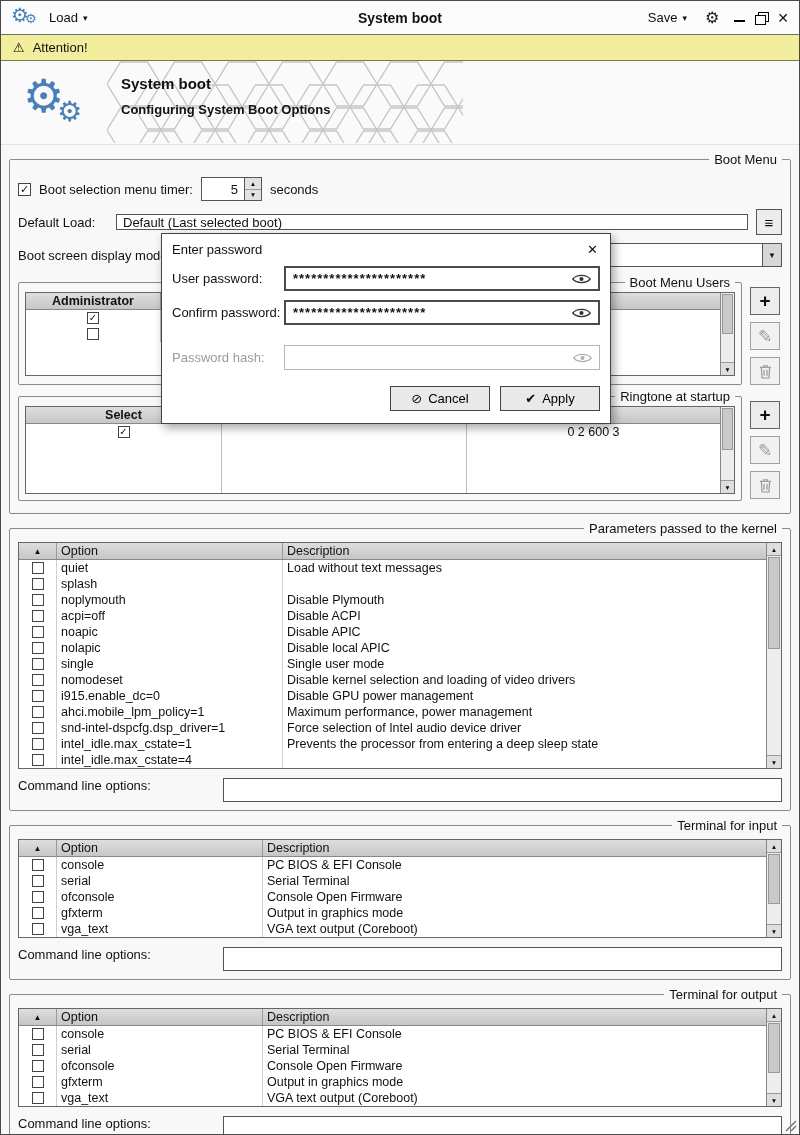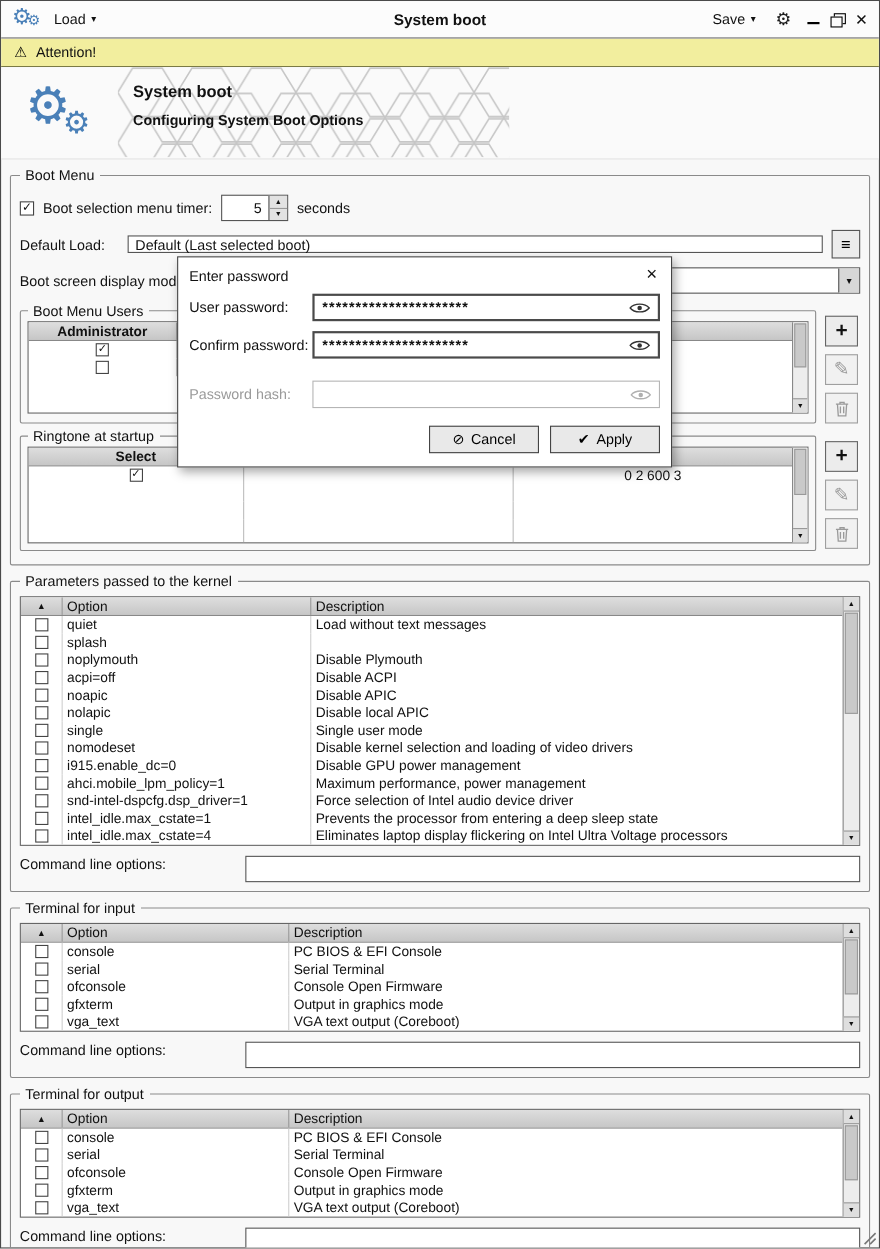--- a/index.html
+++ b/index.html
@@ -37,21 +37,21 @@
   .gear-logo-lg{position:absolute;left:22px;top:8px;width:80px;height:68px;color:#4a80b8;}
   .gear-logo-lg .g1{position:absolute;left:0;top:0;font-size:46px;}
   .gear-logo-lg .g2{position:absolute;left:34px;top:26px;font-size:28px;}
   .header-text{position:absolute;left:120px;top:14px;}
   .h-title{font-weight:bold;font-size:15px;}
   .h-sub{font-weight:bold;font-size:13px;margin-top:10px;}
 
   
   .content{padding:0 8px;}
   fieldset.group{border:1px solid #8a8a8a;border-radius:2px;margin:7px 0;padding:2px 8px 8px;}
-  fieldset.group legend{font-size:13px;padding:0 5px;}
+  fieldset.group legend{font-size:13px;padding:0 5px;text-align:right;}
   .form-row{display:flex;align-items:center;gap:8px;margin:8px 0;}
   .checkbox{width:13px;height:13px;border:1px solid #444;background:#fff;display:inline-flex;
             align-items:center;justify-content:center;font-size:11px;line-height:1;flex:0 0 auto;}
   .checkbox.sm{width:12px;height:12px;font-size:10px;}
   .checkbox.checked::after{content:"✓";font-weight:bold;}
   .text-input{height:16px;border:1px solid #555;background:#fff;display:flex;align-items:center;
               padding:0 6px;font-size:13px;}
   .icon-btn{width:26px;height:26px;border:1px solid #555;background:#ececec;display:flex;
             align-items:center;justify-content:center;font-size:15px;flex:0 0 auto;}
   .spinbox{display:inline-flex;border:1px solid #555;background:#fff;height:24px;}
@@ -434,21 +434,20 @@
               <span class="checkbox sm"></span>
             </div>
             <div class="c2">intel_idle.max_cstate=1</div>
             <div class="c3">Prevents the processor from entering a deep sleep state</div>
           </div>
           <div class="bt-row">
             <div class="c1">
               <span class="checkbox sm"></span>
             </div>
             <div class="c2">intel_idle.max_cstate=4</div>
-            <div class="c3">Eliminates laptop display flickering on Intel Ultra Voltage processors</div>
           </div>
       </div>
       <div class="vscroll2">
         <div class="vs2-btn top">▲</div>
         <div class="vs2-thumb" style="height:92px;"></div>
         <div class="vs2-space"></div>
         <div class="vs2-btn bottom">▼</div>
       </div>
     </div>
     <div class="cmd-row">

